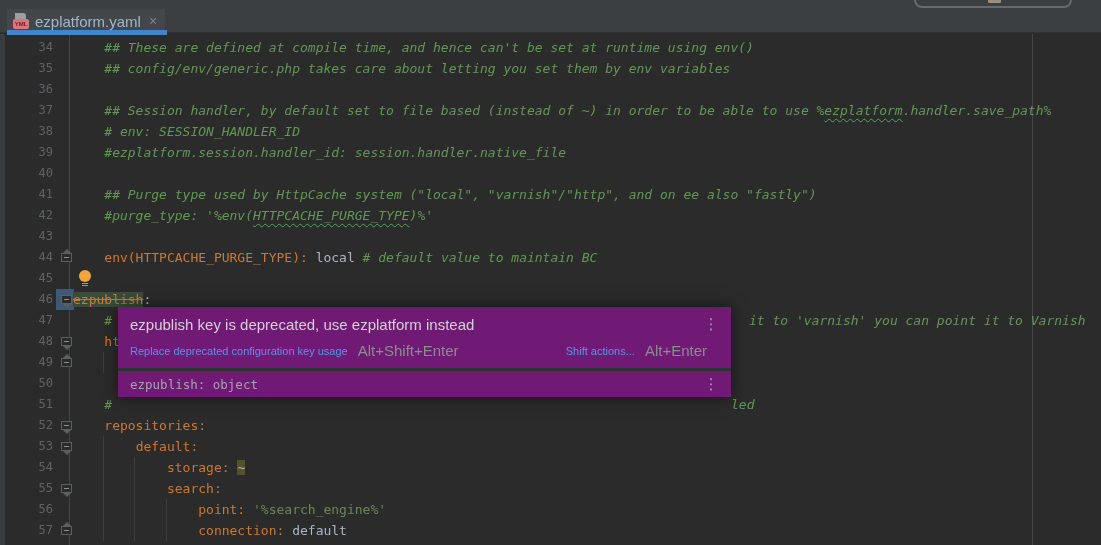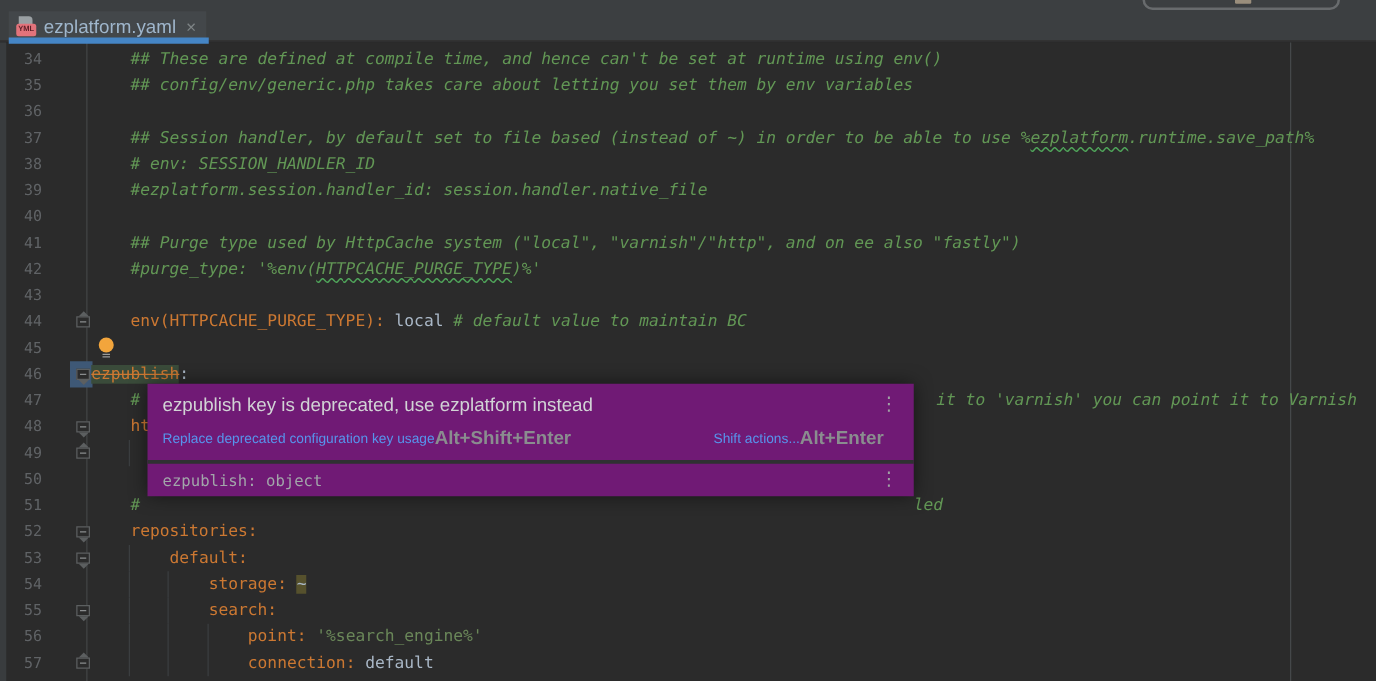--- a/index.html
+++ b/index.html
@@ -28,21 +28,21 @@
                            height:5px; background:#9A8E7C; border-radius:1px; }
 
   
   .editor { position:absolute; left:0; top:34px; width:1101px; height:511px;
             background:#2B2B2B; }
   .left-strip { position:absolute; left:0; top:0; bottom:0; width:5px; background:#393C3E; }
   .gutter-sep { position:absolute; left:69px; top:0; bottom:0; width:1px; background:#434546; }
   .margin-line { position:absolute; left:1032px; top:0; bottom:0; width:1px; background:#45484A; }
 
   .row { position:absolute; left:0; width:1101px; height:21px; }
-  .ln { position:absolute; left:0; top:0; width:53px; height:21px; text-align:center;
+  .ln { position:absolute; left:0; top:0; width:53px; height:21px; text-align:right;
         color:#606366; font:12px "DejaVu Sans Mono", monospace; line-height:21px; }
   .code { position:absolute; left:73px; top:0; height:21px; white-space:pre;
           font:13px "DejaVu Sans Mono", monospace; line-height:21px; color:#A9B7C6; }
   .code span.abs { position:absolute; top:0; }
   .c-com { color:#629755; font-style:italic; }
   .c-key { color:#CC7832; }
   .c-str { color:#6A8759; }
   .c-val { color:#A9B7C6; }
   .c-dep { color:#CC7832; text-decoration:line-through; background:#3A4B3A; }
   .c-hl  { color:#A9B7C6; background:#56512D; }
@@ -71,21 +71,21 @@
   
   .popup { position:absolute; left:118px; top:307px; width:613px; background:#701a75;
            z-index:10; box-shadow:0 0 14px rgba(0,0,0,.55); }
   .p-main { padding:9px 12px 9px 12px; }
   .p-title-row { display:flex; align-items:flex-start; }
   .p-title { font-size:15px; color:#D1D3D5; flex:1; }
   .kebab { width:16px; text-align:center; color:#A0A3A5; font-size:15px; line-height:16px;
            cursor:pointer; }
   .p-actions { display:flex; align-items:center; margin-top:9px; padding-right:12px; }
   .p-link { font-size:11px; color:#5794EC; cursor:pointer; }
-  .p-short { font-size:15px; color:#8A8D8F; margin-left:0;font-weight:bold; }
+  .p-short { font-size:15px; color:#8A8D8F; margin-left:10px; }
   .p-spacer { flex:1; }
   .p-sep { height:3px; background:#2F3132; }
   .p-doc-row { display:flex; align-items:center; height:26px; padding:0 12px; }
   .p-doc { flex:1; font:12.5px "DejaVu Sans Mono", monospace; color:#A2A6AA; }
 </style>
 </head>
 <body>
 
 <div class="tabbar">
   <div class="tab">
@@ -114,21 +114,21 @@
       <div class="row" style="top: 24px;">
         <span class="ln">35</span>
         <span class="code"><span class="c-com">    ## config/env/generic.php takes care about letting you set them by env variables</span></span>
       </div>
       <div class="row" style="top: 45px;">
         <span class="ln">36</span>
         <span class="code"></span>
       </div>
       <div class="row" style="top: 66px;">
         <span class="ln">37</span>
-        <span class="code"><span class="c-com">    ## Session handler, by default set to file based (instead of ~) in order to be able to use %</span><span class="c-com c-sq">ezplatform</span><span class="c-com">.runtime.save_path%</span></span>
+        <span class="code"><span class="c-com">    ## Session handler, by default set to file based (instead of ~) in order to be able to use %</span><span class="c-com c-sq">ezplatform</span><span class="c-com">.handler.save_path%</span></span>
       </div>
       <div class="row" style="top: 87px;">
         <span class="ln">38</span>
         <span class="code"><span class="c-com">    # env: SESSION_HANDLER_ID</span></span>
       </div>
       <div class="row" style="top: 108px;">
         <span class="ln">39</span>
         <span class="code"><span class="c-com">    #ezplatform.session.handler_id: session.handler.native_file</span></span>
       </div>
       <div class="row" style="top: 129px;">

